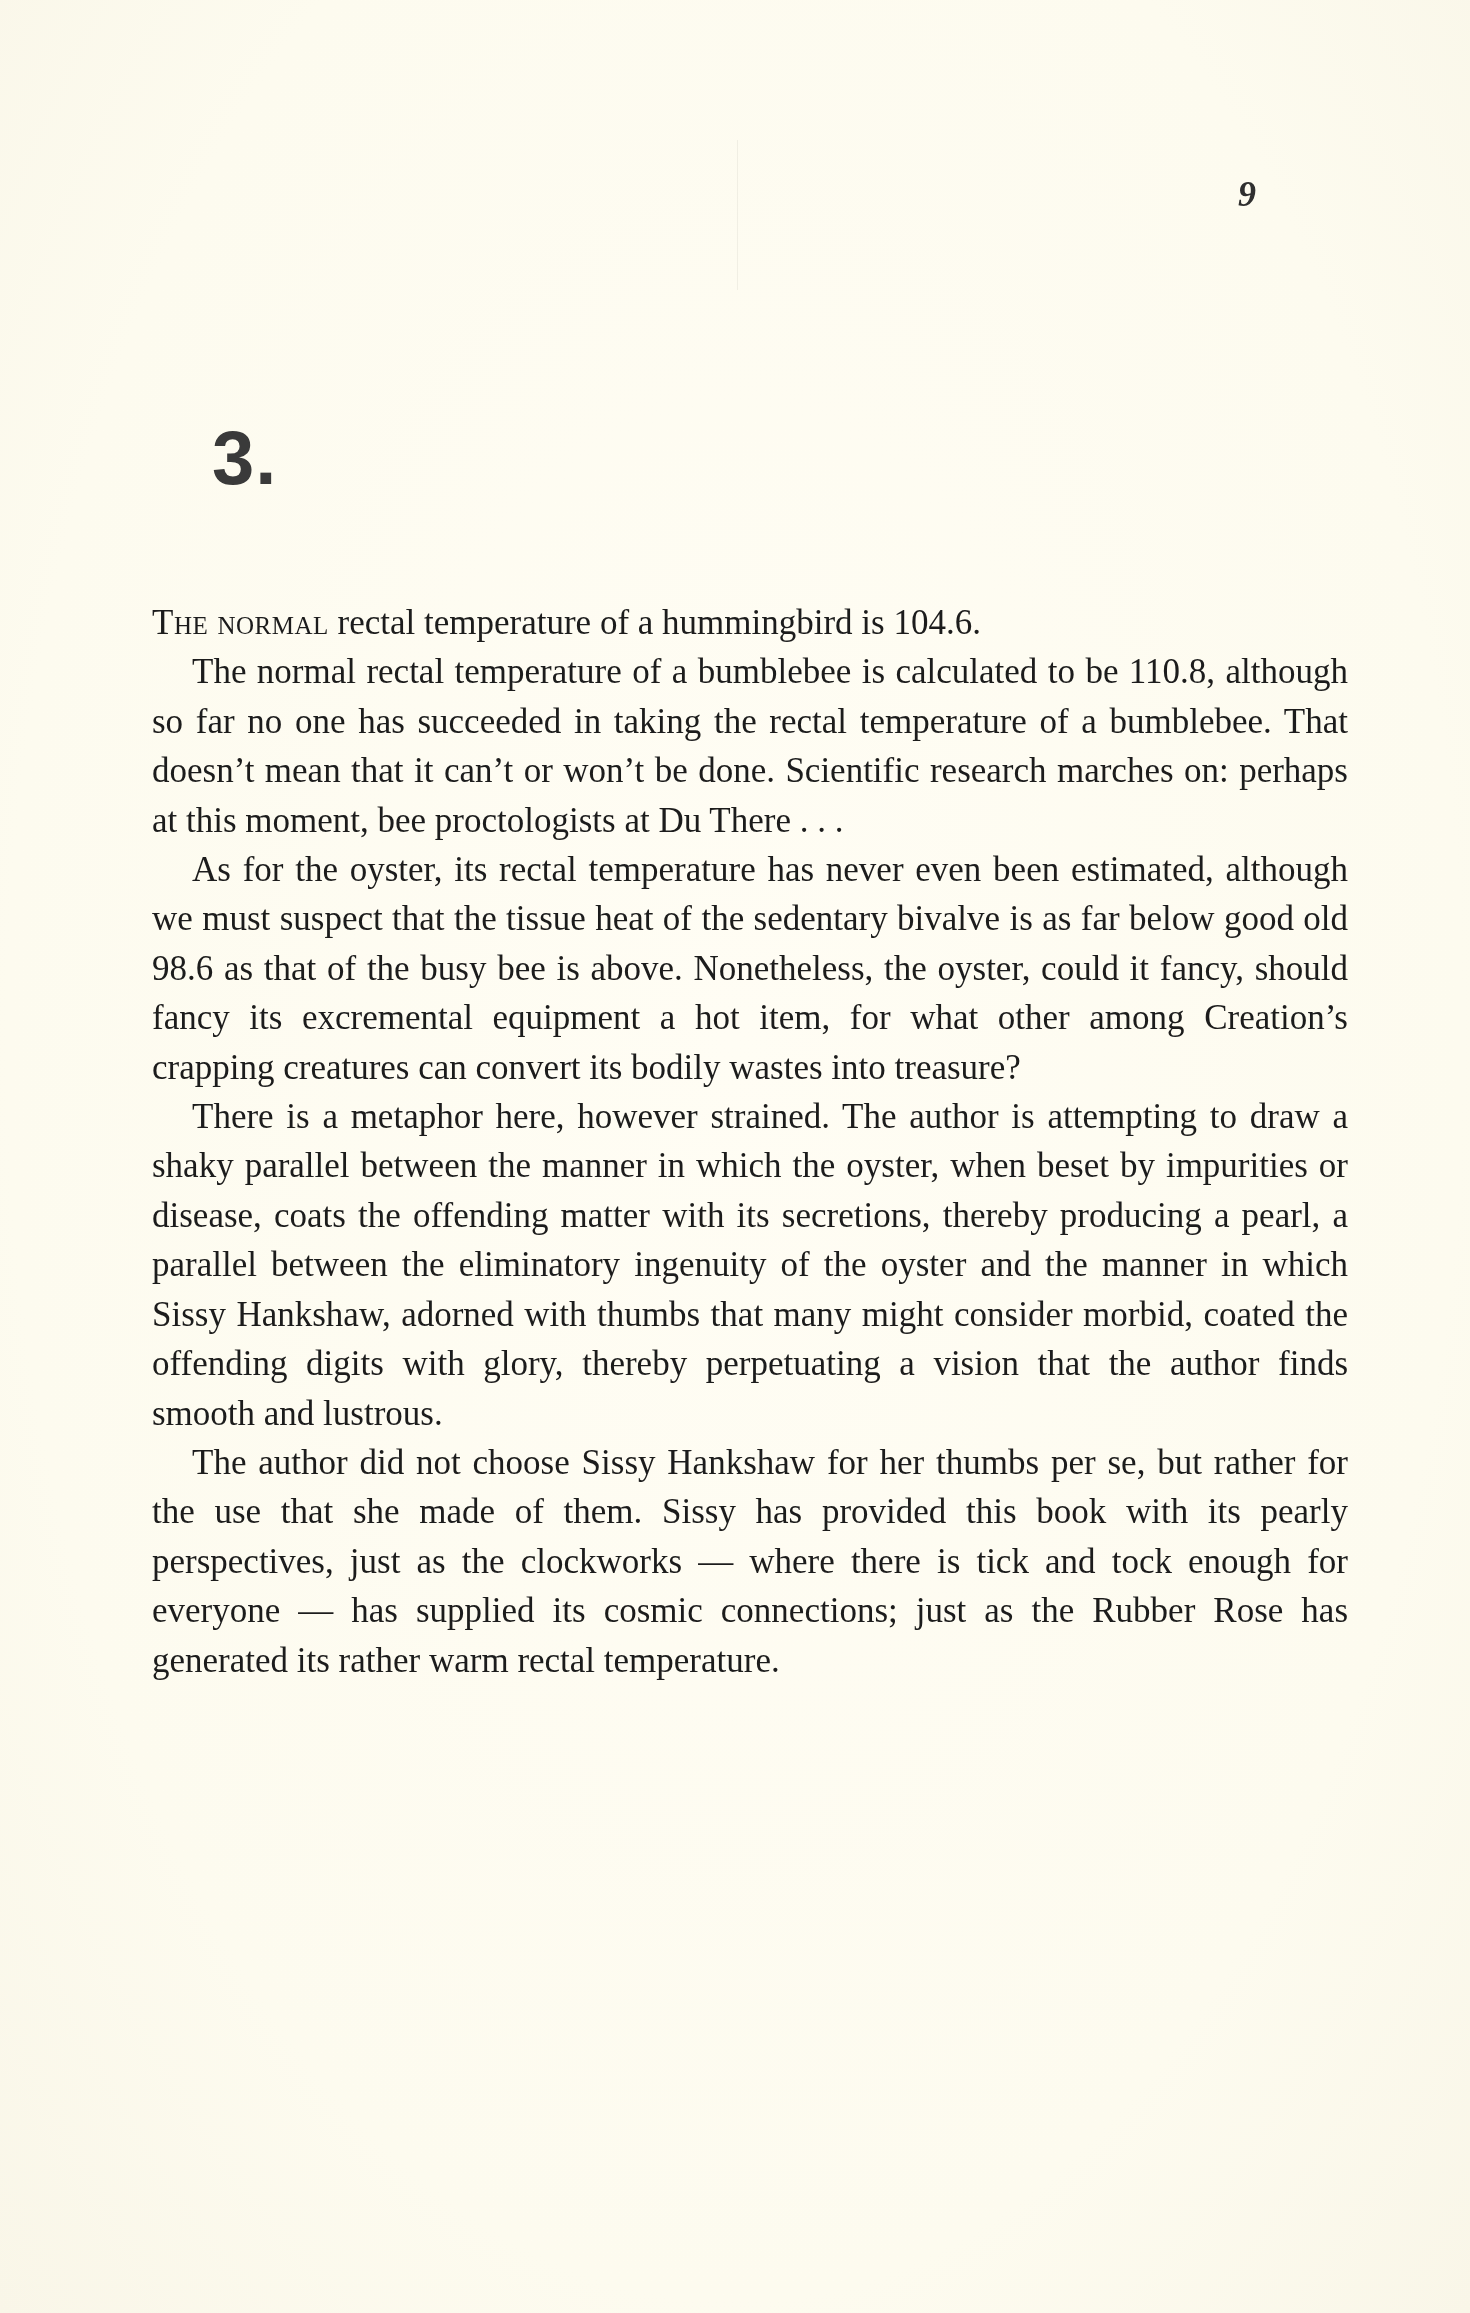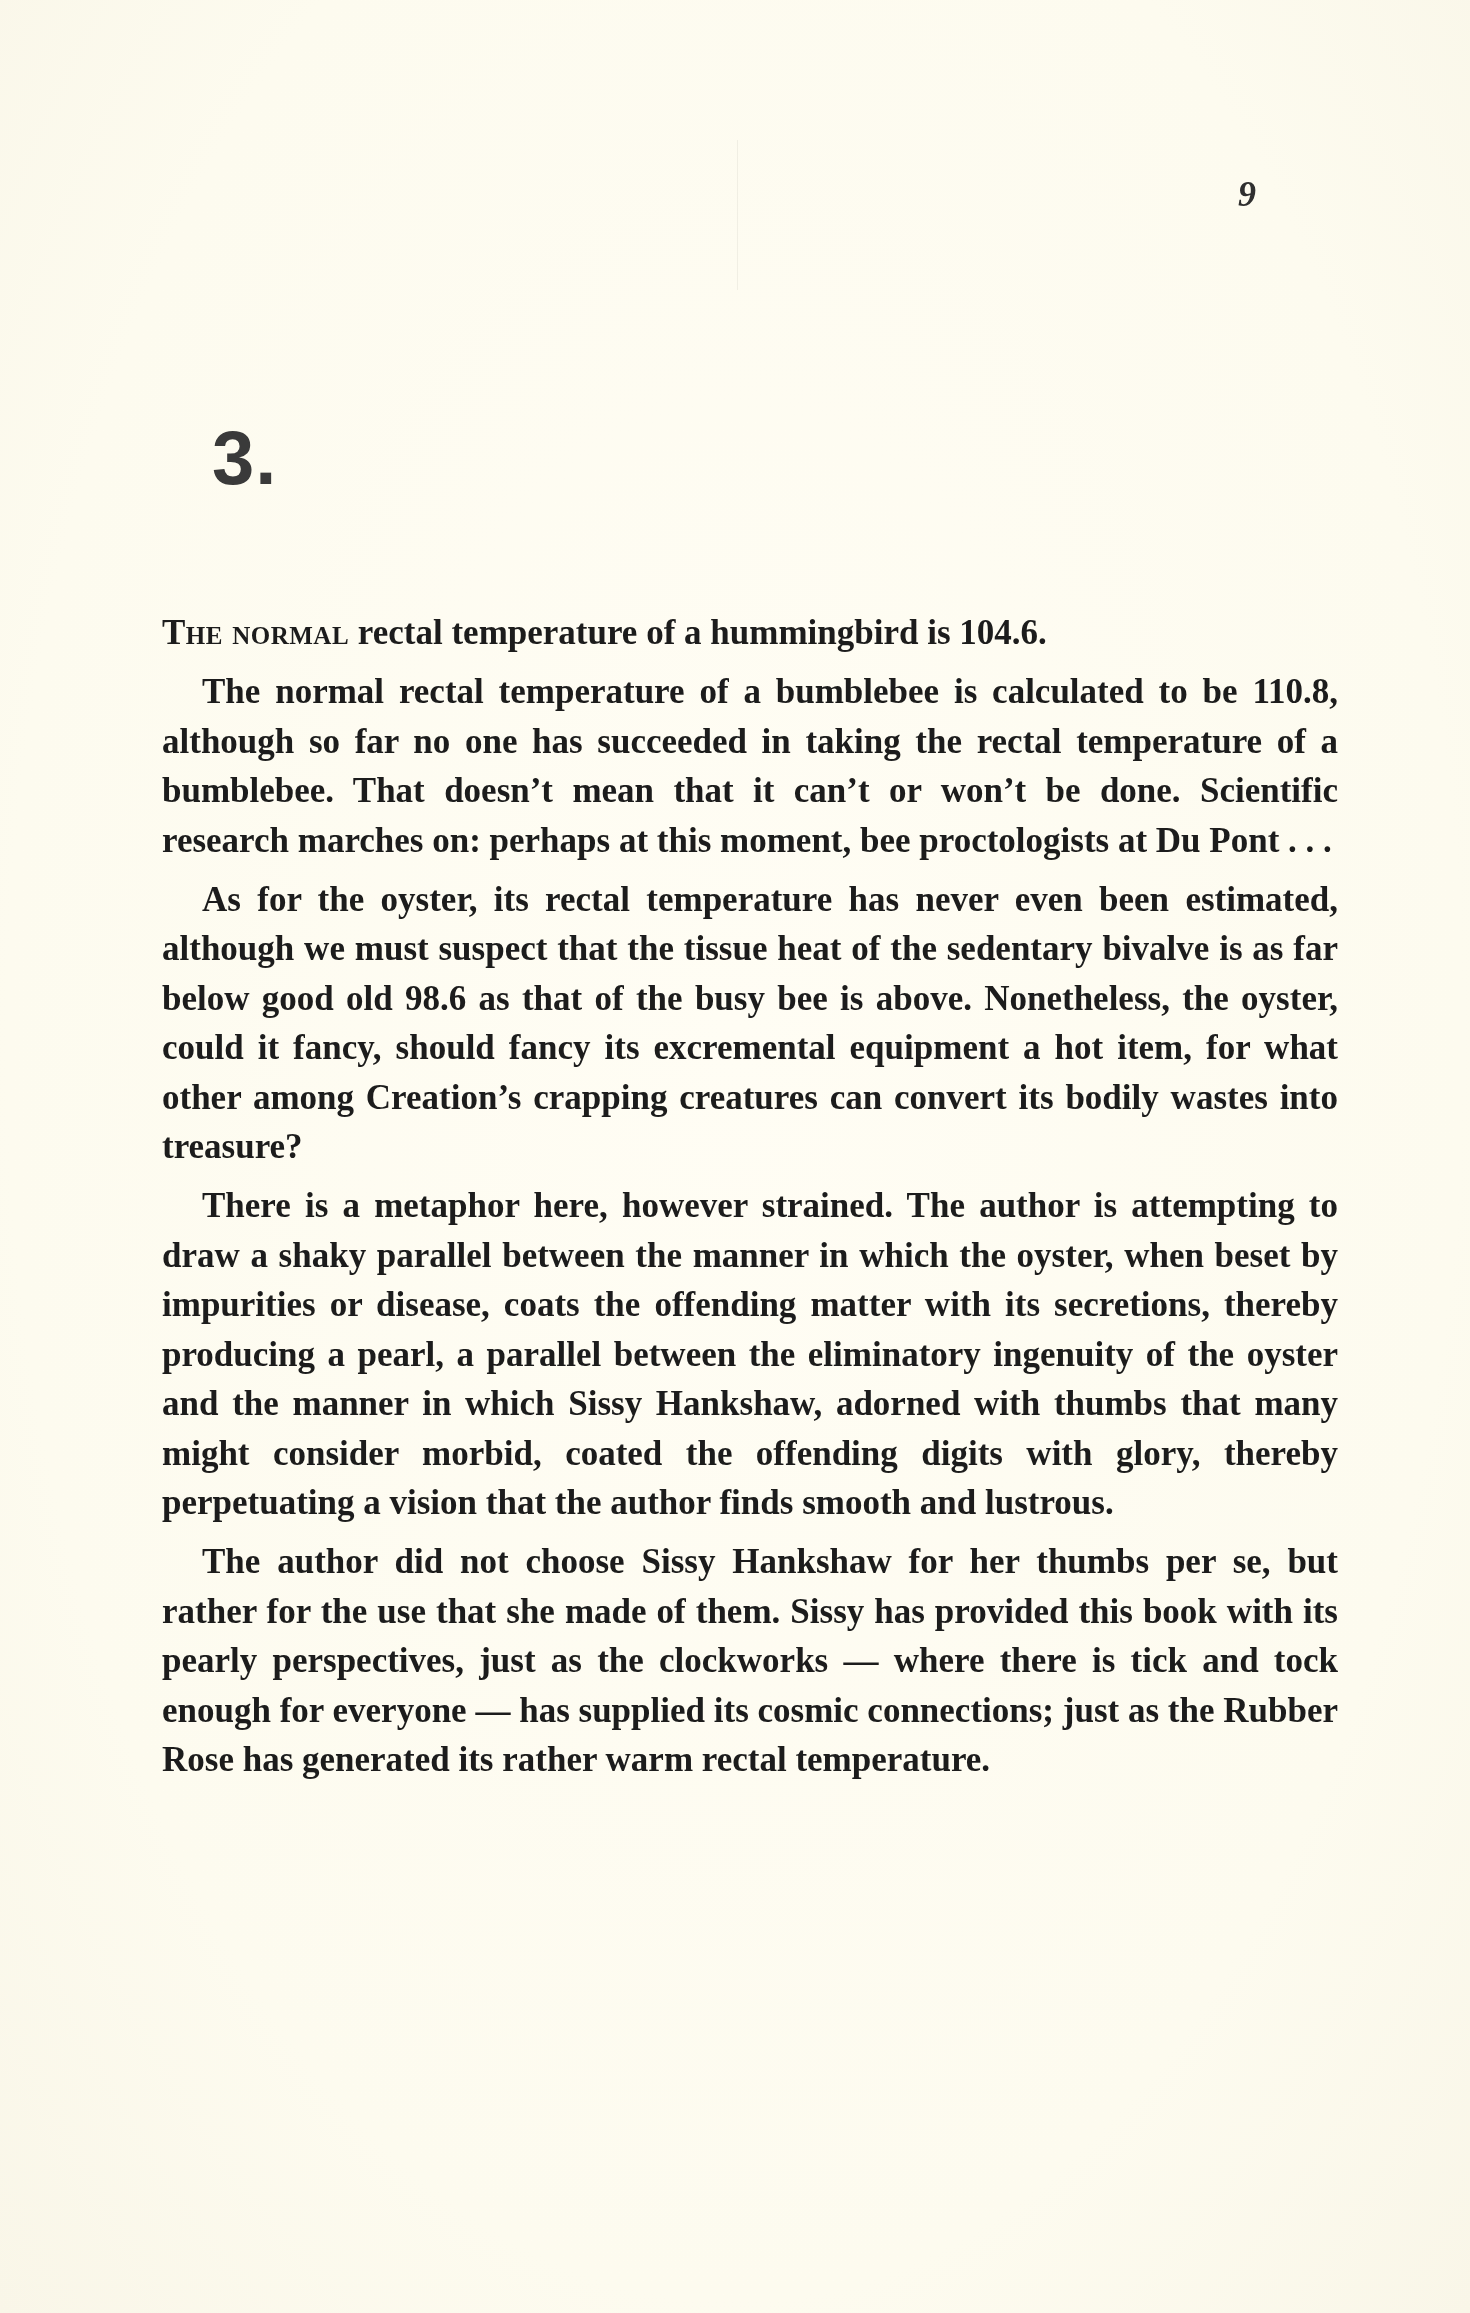--- a/index.html
+++ b/index.html
@@ -49,24 +49,23 @@
     position: absolute;
     left: 152px;
     top: 598px;
     width: 1196px;
     font-size: 35px;
     line-height: 49.4px;
     text-align: justify;
     color: #1c1c1c;
   }
   .body-text p {
-    margin: 10px;
+    margin: 0;
     text-indent: 40px;
     hyphens: manual;
-    font-weight: bold;
   }
   .body-text p.first {
     text-indent: 0;
   }
   .smallcaps {
     font-variant: small-caps;
     letter-spacing: 0.5px;
   }
   .lead-rest { }
   .crease {
@@ -83,18 +82,18 @@
 
 <div class="page">
   <div class="crease"></div>
 
   <div class="page-number">9</div>
 
   <div class="chapter-number">3.</div>
 
   <div class="body-text">
     <p class="first"><span class="smallcaps">The normal</span><span class="lead-rest"> rectal temperature of a hummingbird is 104.6.</span></p>
-    <p>The normal rectal temperature of a bumblebee is calculated to be 110.8, although so far no one has succeeded in taking the rectal temperature of a bumblebee.  That doesn’t mean that it can’t or won’t be done.  Scientific research marches on: perhaps at this moment, bee proctologists at Du Pont . . .</p>
+    <p>The normal rectal temperature of a bumblebee is calculated to be 110.8, although so far no one has succeeded in taking the rectal temperature of a bumblebee.  That doesn’t mean that it can’t or won’t be done.  Scientific research marches on: perhaps at this moment, bee proctologists at Du There . . .</p>
     <p>As for the oyster, its rectal temperature has never even been esti­mated, although we must suspect that the tissue heat of the sedentary bivalve is as far below good old 98.6 as that of the busy bee is above. Nonetheless, the oyster, could it fancy, should fancy its excremental equipment a hot item, for what other among Creation’s crapping creatures can convert its bodily wastes into treasure?</p>
     <p>There is a metaphor here, however strained.  The author is attempt­ing to draw a shaky parallel between the manner in which the oyster, when beset by impurities or disease, coats the offending matter with its secretions, thereby producing a pearl, a parallel between the elimi­natory ingenuity of the oyster and the manner in which Sissy Hank­shaw, adorned with thumbs that many might consider morbid, coated the offending digits with glory, thereby perpetuating a vision that the author finds smooth and lustrous.</p>
     <p>The author did not choose Sissy Hankshaw for her thumbs per se, but rather for the use that she made of them.  Sissy has provided this book with its pearly perspectives, just as the clockworks — where there is tick and tock enough for everyone — has supplied its cosmic connections; just as the Rubber Rose has generated its rather warm rectal temperature.</p>
   </div>
 </div>
 
 </body></html>

